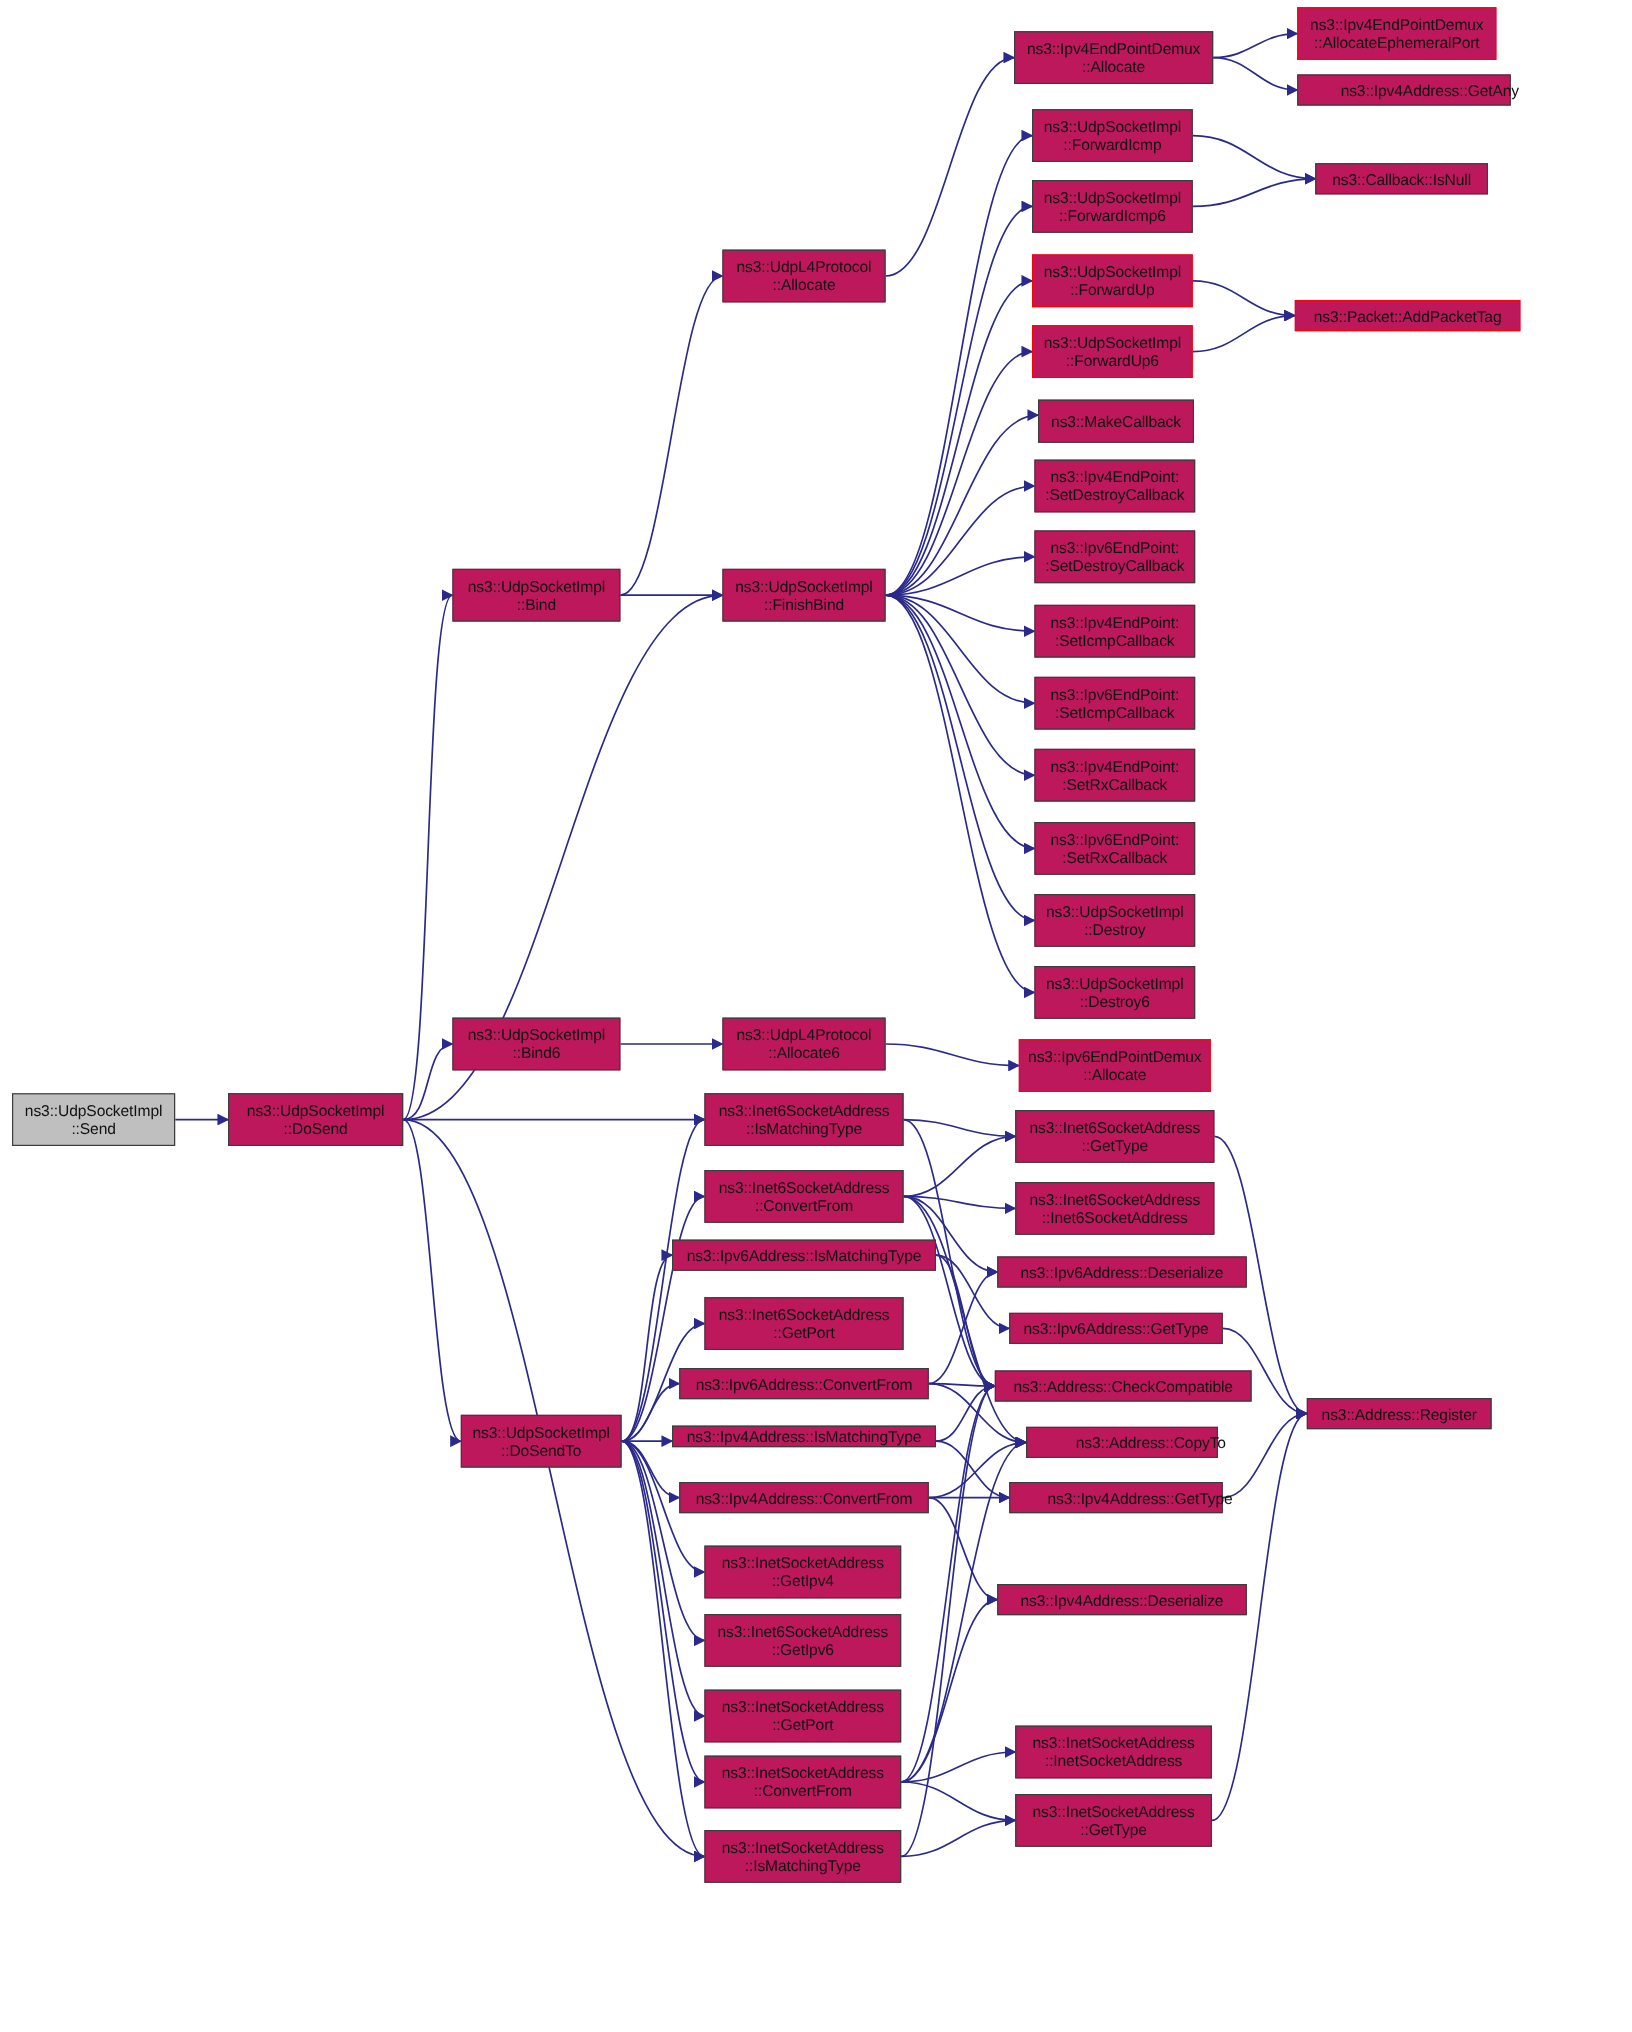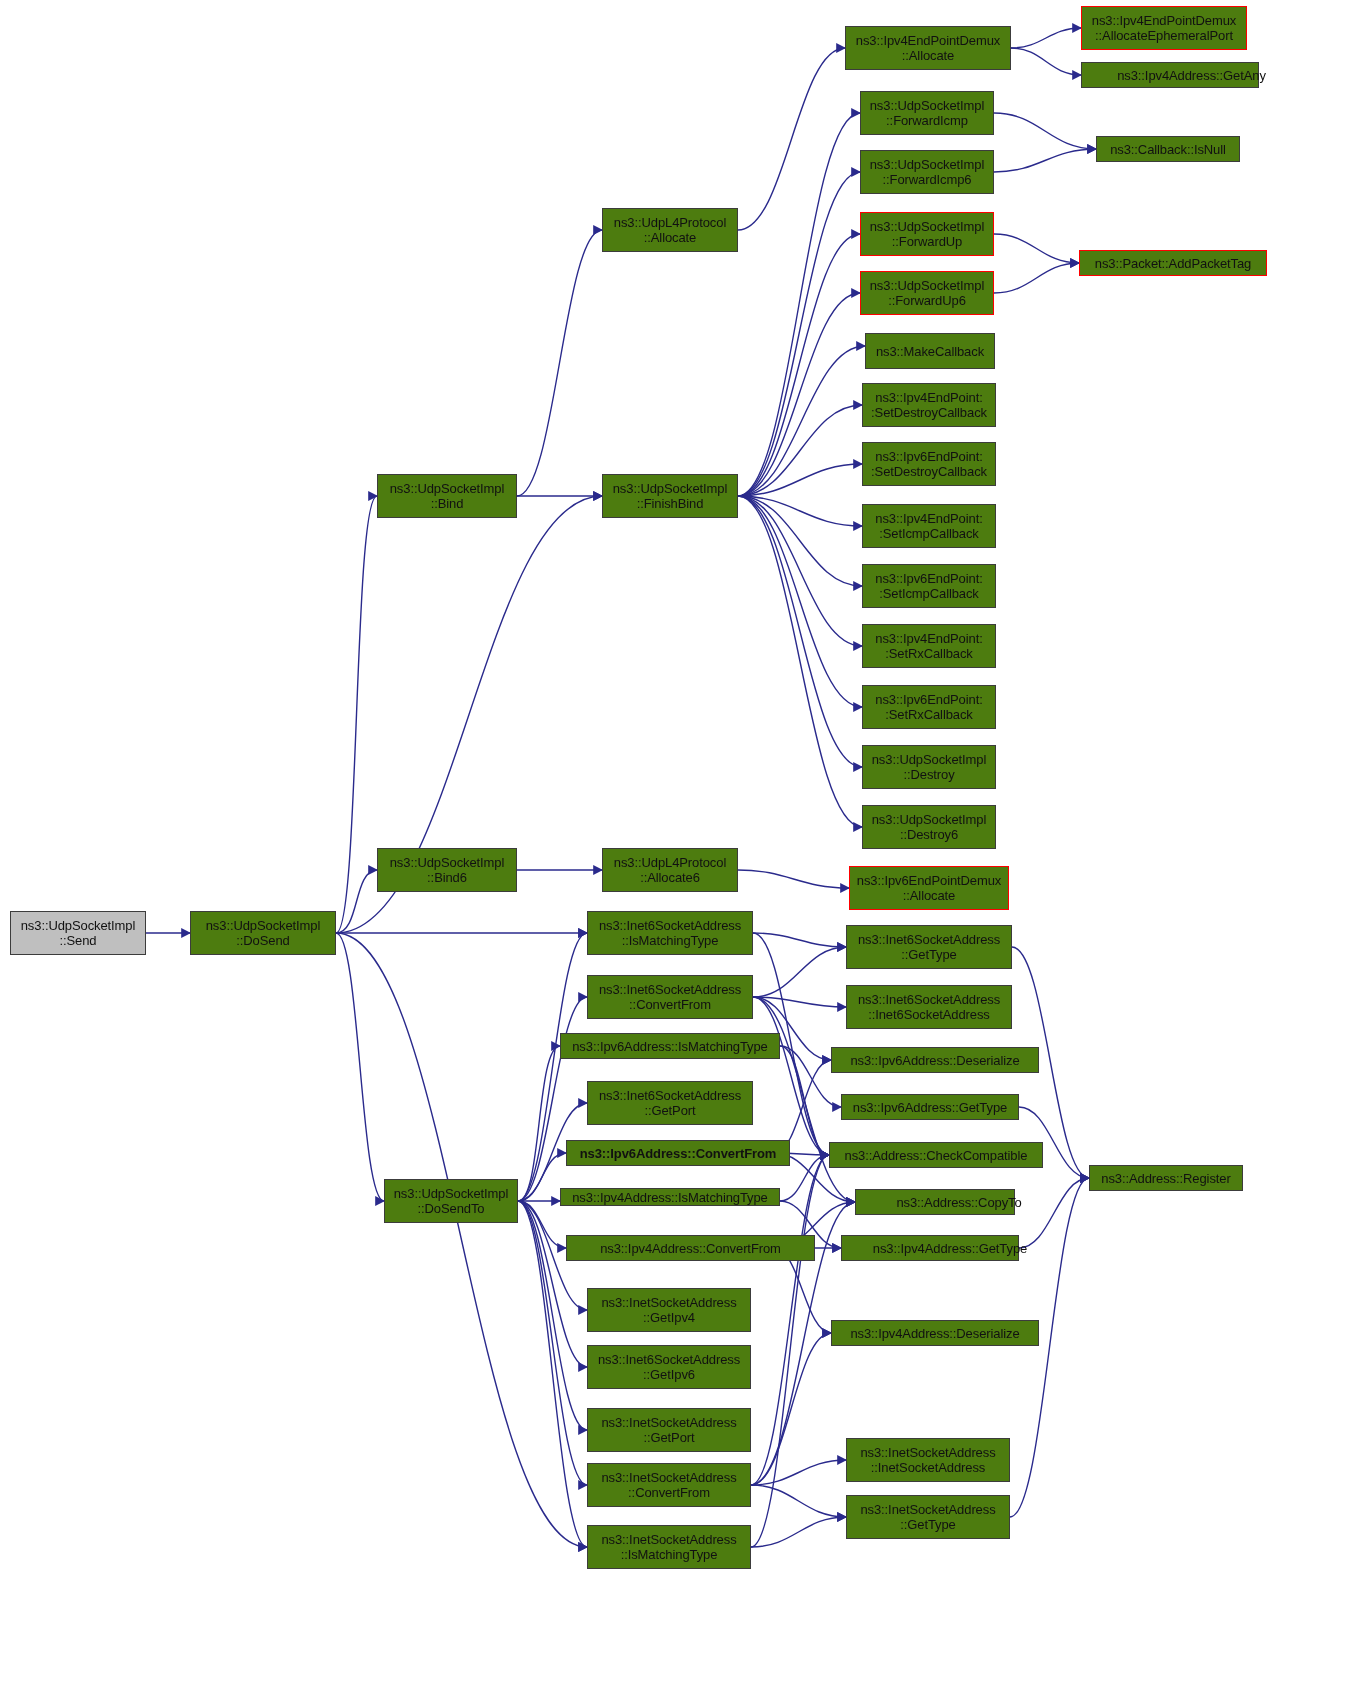--- a/index.html
+++ b/index.html
@@ -21,21 +21,21 @@
     left: 0;
     top: 0;
     width: 1360px;
     height: 1693px;
     pointer-events: none;
   }
   .node {
     position: absolute;
     box-sizing: border-box;
     border: 1px solid #3c3c3c;
-    background: #4d7c0f;
+    background: #be185d;
     color: #111111;
     font-size: 13px;
     line-height: 15px;
     text-align: center;
     display: flex;
     flex-direction: column;
     align-items: center;
     justify-content: center;
     white-space: pre;
     letter-spacing: -0.1px;
@@ -161,23 +161,23 @@
       <div class="node" style="left: 862px; top: 624px; width: 134px; height: 44px;"><span class="l">ns3::Ipv4EndPoint:</span><span class="l">:SetRxCallback</span></div>
       <div class="node" style="left: 862px; top: 685px; width: 134px; height: 44px;"><span class="l">ns3::Ipv6EndPoint:</span><span class="l">:SetRxCallback</span></div>
       <div class="node" style="left: 862px; top: 745px; width: 134px; height: 44px;"><span class="l">ns3::UdpSocketImpl</span><span class="l">::Destroy</span></div>
       <div class="node" style="left: 862px; top: 805px; width: 134px; height: 44px;"><span class="l">ns3::UdpSocketImpl</span><span class="l">::Destroy6</span></div>
       <div class="node red" style="left: 849px; top: 866px; width: 160px; height: 44px;"><span class="l">ns3::Ipv6EndPointDemux</span><span class="l">::Allocate</span></div>
       <div class="node" style="left: 384px; top: 1179px; width: 134px; height: 44px;"><span class="l">ns3::UdpSocketImpl</span><span class="l">::DoSendTo</span></div>
       <div class="node" style="left: 587px; top: 911px; width: 166px; height: 44px;"><span class="l">ns3::Inet6SocketAddress</span><span class="l">::IsMatchingType</span></div>
       <div class="node" style="left: 587px; top: 975px; width: 166px; height: 44px;"><span class="l">ns3::Inet6SocketAddress</span><span class="l">::ConvertFrom</span></div>
       <div class="node" style="left: 560px; top: 1033px; width: 220px; height: 26px;"><span class="l">ns3::Ipv6Address::IsMatchingType</span></div>
       <div class="node" style="left: 587px; top: 1081px; width: 166px; height: 44px;"><span class="l">ns3::Inet6SocketAddress</span><span class="l">::GetPort</span></div>
-      <div class="node" style="left: 566px; top: 1140px; width: 224px; height: 26px; font-weight: bold;"><span class="l">ns3::Ipv6Address::ConvertFrom</span></div>
+      <div class="node" style="left: 566px; top: 1140px; width: 208px; height: 26px;"><span class="l">ns3::Ipv6Address::ConvertFrom</span></div>
       <div class="node" style="left: 560px; top: 1188px; width: 220px; height: 18px;"><span class="l">ns3::Ipv4Address::IsMatchingType</span></div>
-      <div class="node" style="left: 566px; top: 1235px; width: 249px; height: 26px;"><span class="l">ns3::Ipv4Address::ConvertFrom</span></div>
+      <div class="node" style="left: 566px; top: 1235px; width: 208px; height: 26px;"><span class="l">ns3::Ipv4Address::ConvertFrom</span></div>
       <div class="node" style="left: 587px; top: 1288px; width: 164px; height: 44px;"><span class="l">ns3::InetSocketAddress</span><span class="l">::GetIpv4</span></div>
       <div class="node" style="left: 587px; top: 1345px; width: 164px; height: 44px;"><span class="l">ns3::Inet6SocketAddress</span><span class="l">::GetIpv6</span></div>
       <div class="node" style="left: 587px; top: 1408px; width: 164px; height: 44px;"><span class="l">ns3::InetSocketAddress</span><span class="l">::GetPort</span></div>
       <div class="node" style="left: 587px; top: 1463px; width: 164px; height: 44px;"><span class="l">ns3::InetSocketAddress</span><span class="l">::ConvertFrom</span></div>
       <div class="node" style="left: 587px; top: 1525px; width: 164px; height: 44px;"><span class="l">ns3::InetSocketAddress</span><span class="l">::IsMatchingType</span></div>
       <div class="node" style="left: 846px; top: 925px; width: 166px; height: 44px;"><span class="l">ns3::Inet6SocketAddress</span><span class="l">::GetType</span></div>
       <div class="node" style="left: 846px; top: 985px; width: 166px; height: 44px;"><span class="l">ns3::Inet6SocketAddress</span><span class="l">::Inet6SocketAddress</span></div>
       <div class="node" style="left: 831px; top: 1047px; width: 208px; height: 26px;"><span class="l">ns3::Ipv6Address::Deserialize</span></div>
       <div class="node" style="left: 841px; top: 1094px; width: 178px; height: 26px;"><span class="l">ns3::Ipv6Address::GetType</span></div>
       <div class="node" style="left: 829px; top: 1142px; width: 214px; height: 26px;"><span class="l">ns3::Address::CheckCompatible</span></div>

